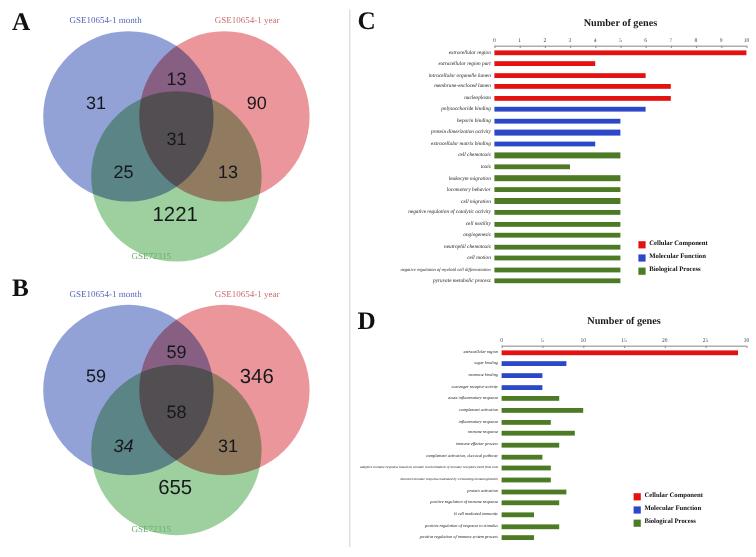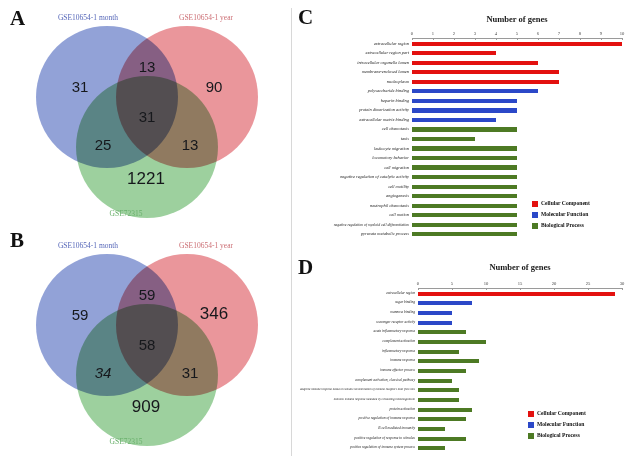--- a/index.html
+++ b/index.html
@@ -99,21 +99,21 @@
   <div class="circ c-blue" style="left:18px;top:14px;width:142px;height:142px;"></div>
   <div class="circ c-red" style="left:98px;top:14px;width:142px;height:142px;"></div>
   <div class="circ c-green" style="left:58px;top:64px;width:142px;height:142px;"></div>
 
   <div class="vlab lab-blue" style="left:70px;top:5px;">GSE10654-1 month</div>
   <div class="vlab lab-red" style="left:188px;top:5px;">GSE10654-1 year</div>
   <div class="vlab lab-green" style="left:108px;top:201px;">GSE72315</div>
 
   <div class="vnum" style="left:62px;top:74px;">59</div>
   <div class="vnum big" style="left:196px;top:74px;">346</div>
-  <div class="vnum big" style="left:128px;top:167px;">909</div>
+  <div class="vnum big" style="left:128px;top:167px;">655</div>
   <div class="vnum" style="left:129px;top:54px;">59</div>
   <div class="vnum" style="left:85px;top:132px;font-style:italic;">34</div>
   <div class="vnum" style="left:172px;top:132px;">31</div>
   <div class="vnum" style="left:129px;top:104px;">58</div>
 </div>
 
 <div class="divider" style="left:291px;top:8px;width:1px;height:448px;"></div>
 
 <div class="panel-letter" style="left:298px;top:5px;">C</div>
 <div class="chart" id="chart-c" style="left:300px;top:14px;width:328px;height:228px;">

